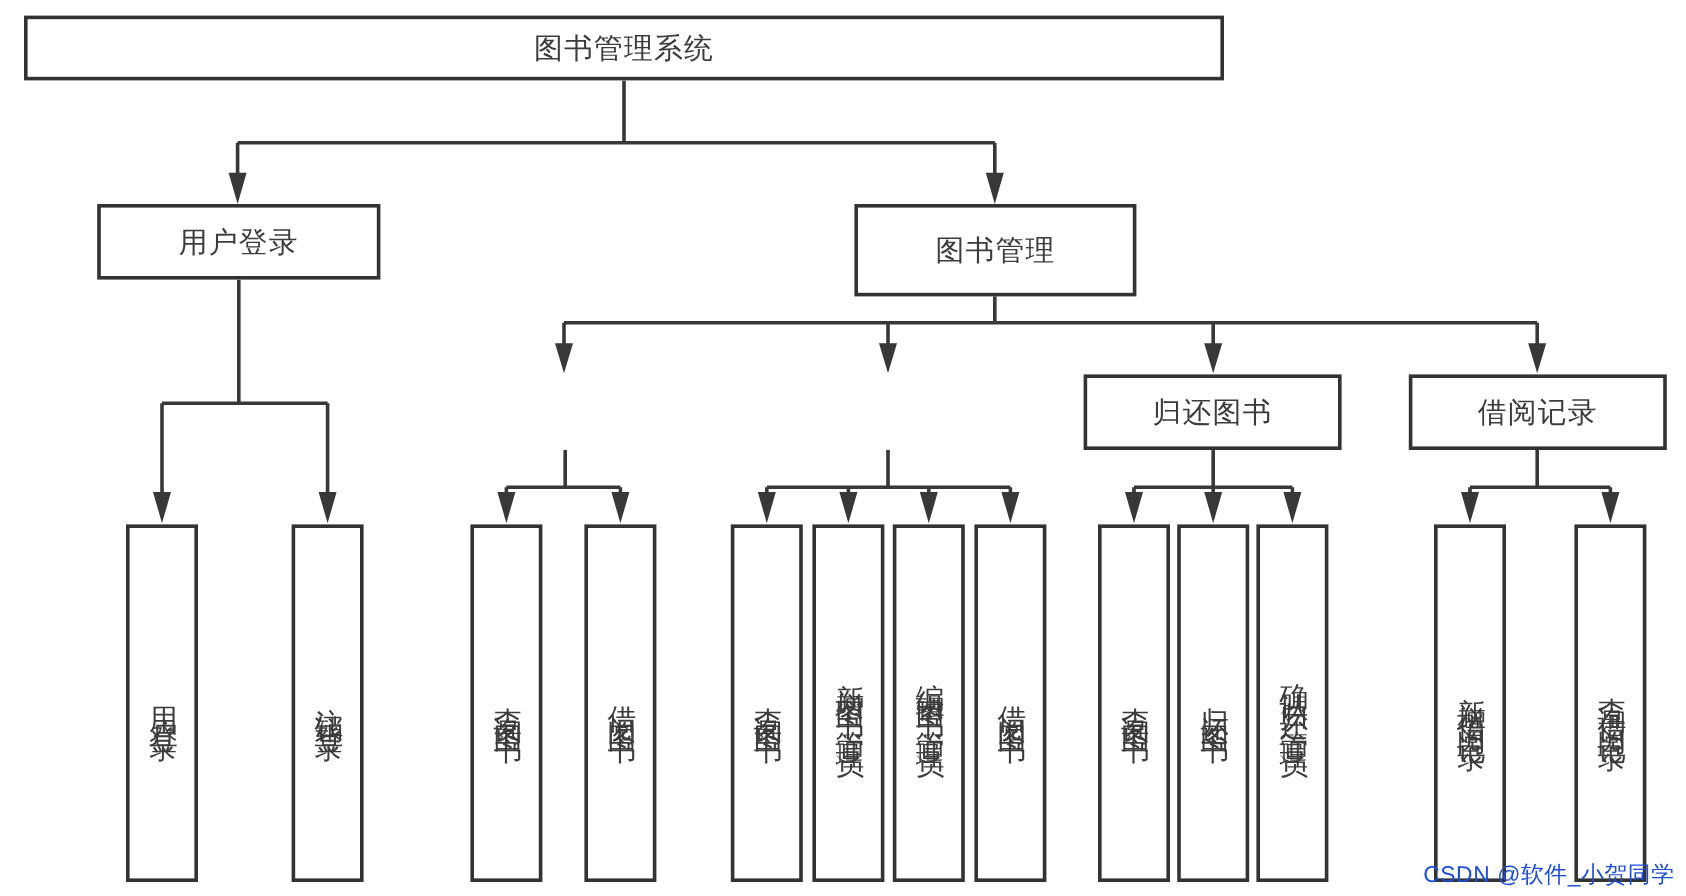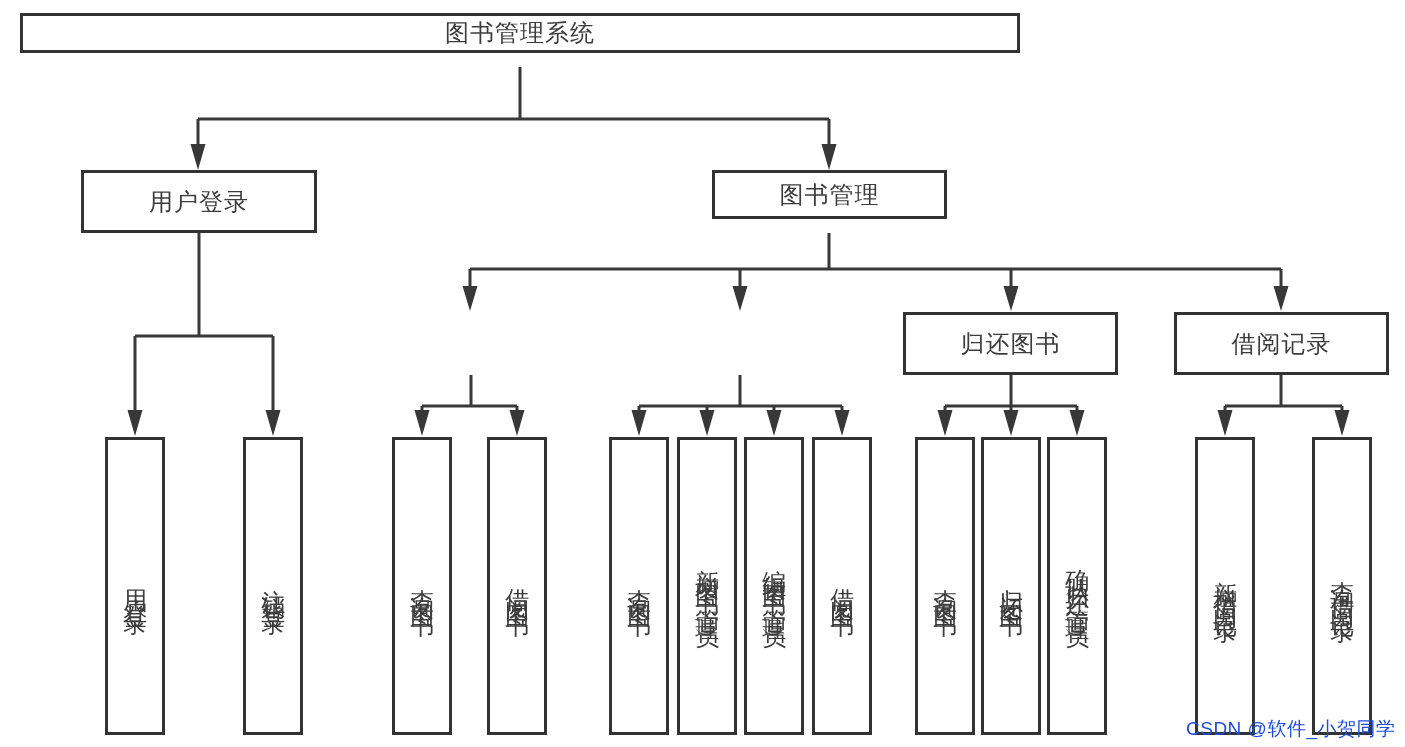--- a/index.html
+++ b/index.html
@@ -80,28 +80,28 @@
       <polygon points="774,436 766.5,410 781.5,410"></polygon>
       <polygon points="842,436 834.5,410 849.5,410"></polygon>
       <polygon points="945,436 937.5,410 952.5,410"></polygon>
       <polygon points="1011,436 1003.5,410 1018.5,410"></polygon>
       <polygon points="1077,436 1069.5,410 1084.5,410"></polygon>
       <polygon points="1225,436 1217.5,410 1232.5,410"></polygon>
       <polygon points="1342,436 1334.5,410 1349.5,410"></polygon>
     </g>
   </svg>
 
-  <div class="node" style="left:20px;top:13px;width:1000px;height:40px;">
+  <div class="node" style="left:20px;top:13px;width:1000px;height:54px;">
     <span>图书管理系统</span>
   </div>
 
   <div class="node" style="left:81px;top:170px;width:236px;height:63px;">
     <span>用户登录</span>
   </div>
-  <div class="node" style="left:712px;top:170px;width:235px;height:49px;">
+  <div class="node" style="left:712px;top:170px;width:235px;height:77px;">
     <span>图书管理</span>
   </div>
 
   <div class="node" style="left:903px;top:312px;width:215px;height:63px;">
     <span>归还图书</span>
   </div>
   <div class="node" style="left:1174px;top:312px;width:215px;height:63px;">
     <span>借阅记录</span>
   </div>
 

